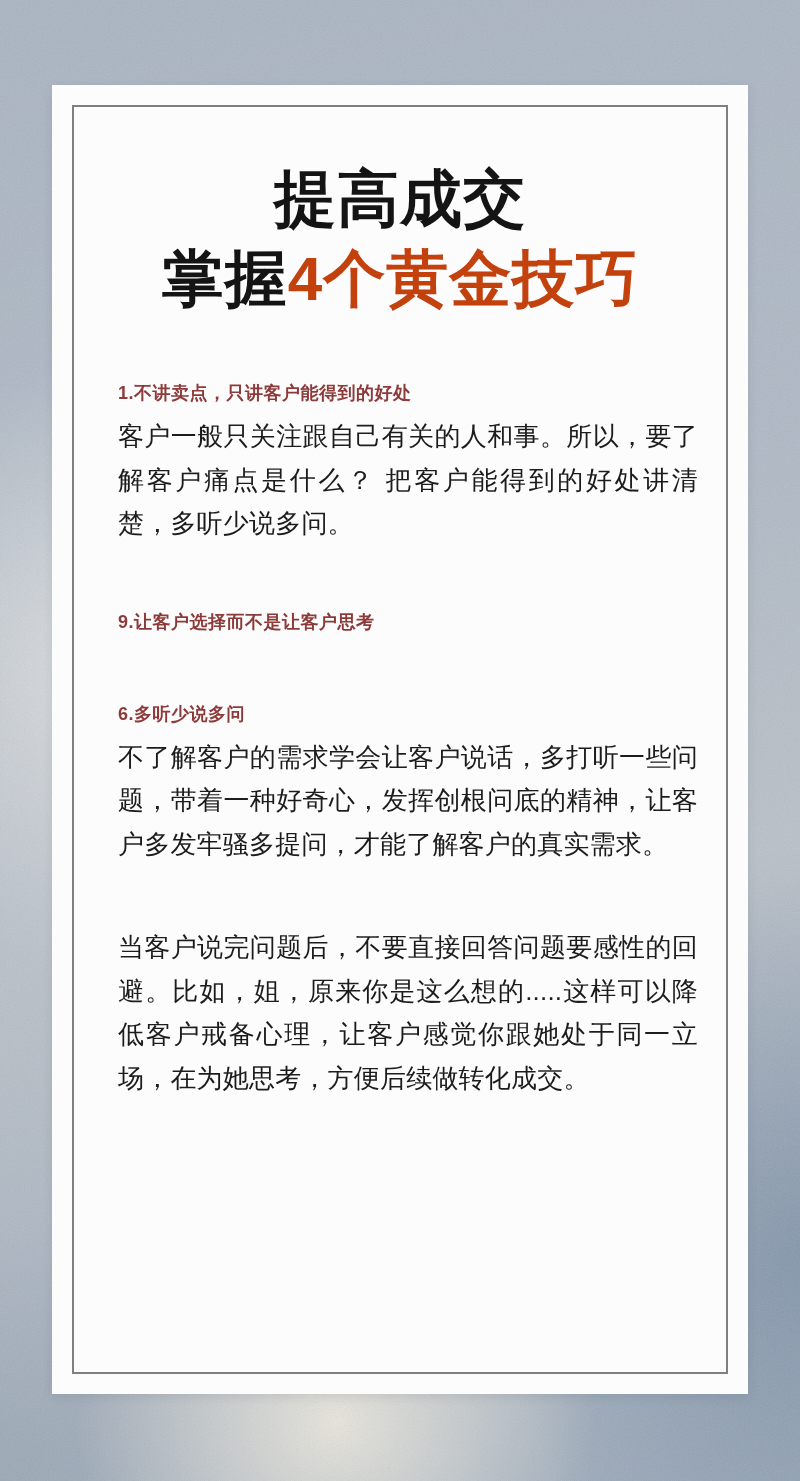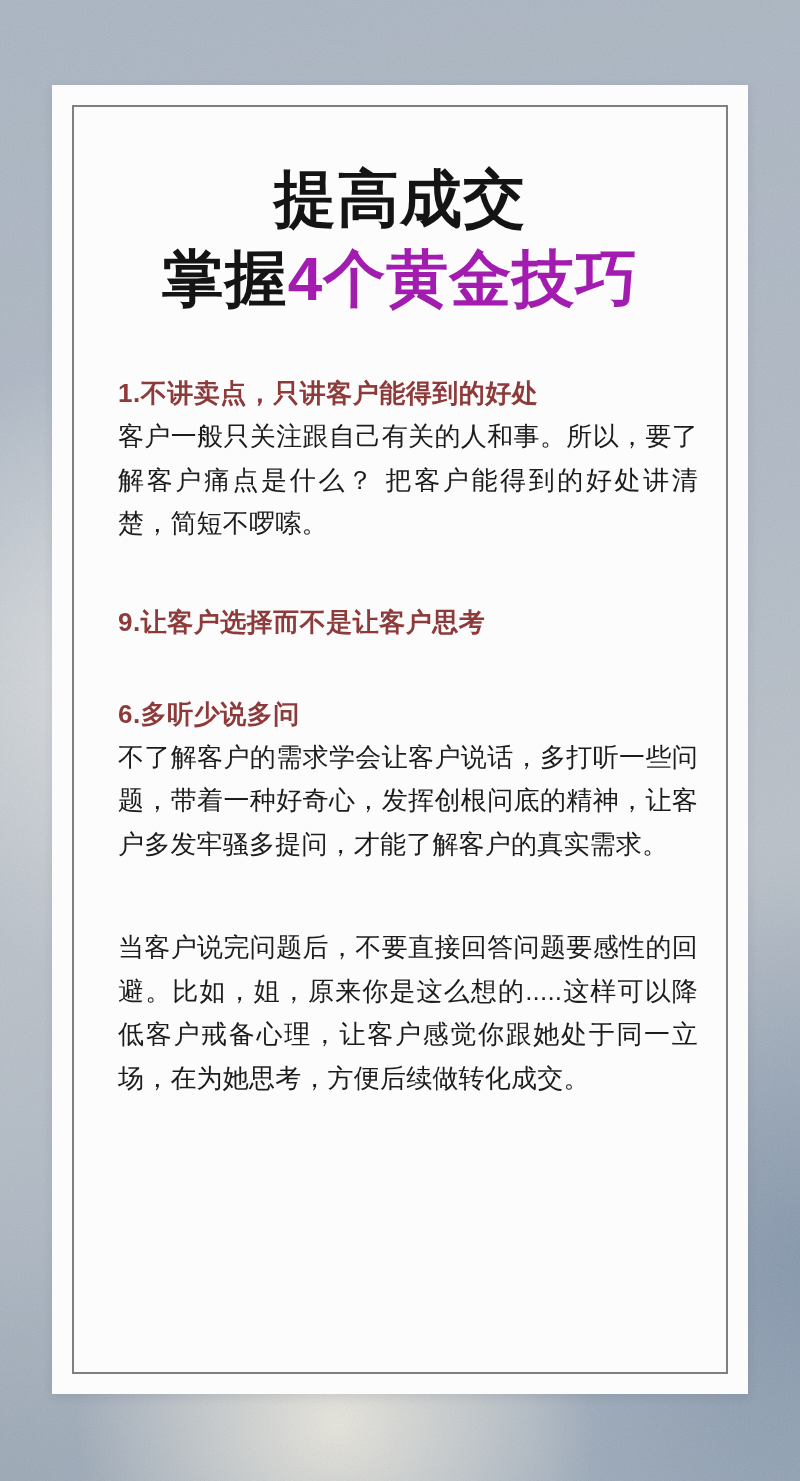--- a/index.html
+++ b/index.html
@@ -25,31 +25,31 @@
   }
   .inner{
     position:absolute;inset:20px;border:2px solid #7f7f7f;
   }
   .title{
     position:absolute;top:52px;left:0;right:0;
     text-align:center;font-weight:900;color:#141414;
     font-size:62px;line-height:80px;letter-spacing:1px;white-space:nowrap;
   }
   .title-line2{position:relative;display:inline-block;}
-  .title-red{color:#a21caf;}
+  .title-red{color:#c2410c;}
   .hl-bar{
     position:absolute;left:-12px;right:-8px;bottom:-4px;height:29px;
     background:#dcc7c5;z-index:-1;
   }
   .sections{
     position:absolute;top:270px;left:44px;width:580px;
   }
   .section{margin:0 0 60px 0;}
   .section-heading{
-    margin:0 0 6px 0;color:#8d3b3a;font-size:26px;line-height:32px;
+    margin:0 0 6px 0;color:#8d3b3a;font-size:18px;line-height:32px;
     font-weight:700;letter-spacing:0.5px;
   }
   .section-body{
     margin:0;color:#1c1c1c;font-size:26px;line-height:43.5px;
     letter-spacing:0.2px;text-align:justify;font-weight:500;
   }
 </style>
 </head>
 <body>
 
@@ -69,21 +69,21 @@
     <div class="title">
       <span>提高成交</span><br>
       <span class="title-line2">
         <span class="hl-bar"></span><span>掌握</span><span class="title-red">4个黄金技巧</span>
       </span>
     </div>
 
     <div class="sections">
       <div class="section">
         <h2 class="section-heading">1.不讲卖点，只讲客户能得到的好处</h2>
-        <p class="section-body">客户一般只关注跟自己有关的人和事。所以，要了解客户痛点是什么？ 把客户能得到的好处讲清楚，简短不啰嗦。</p>
+        <p class="section-body">客户一般只关注跟自己有关的人和事。所以，要了解客户痛点是什么？ 把客户能得到的好处讲清楚，多听少说多问。</p>
       </div>
       <div class="section">
         <h2 class="section-heading">9.让客户选择而不是让客户思考</h2>
       </div>
       <div class="section">
         <h2 class="section-heading">6.多听少说多问</h2>
         <p class="section-body">不了解客户的需求学会让客户说话，多打听一些问题，带着一种好奇心，发挥创根问底的精神，让客户多发牢骚多提问，才能了解客户的真实需求。</p>
       </div>
       <div class="section">
         <p class="section-body">当客户说完问题后，不要直接回答问题要感性的回避。比如，姐，原来你是这么想的.....这样可以降低客户戒备心理，让客户感觉你跟她处于同一立场，在为她思考，方便后续做转化成交。</p>

